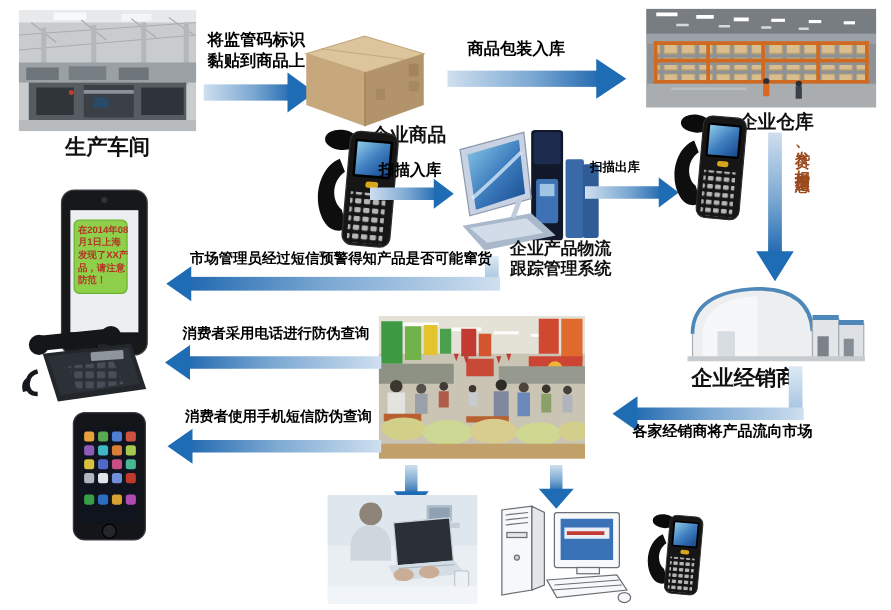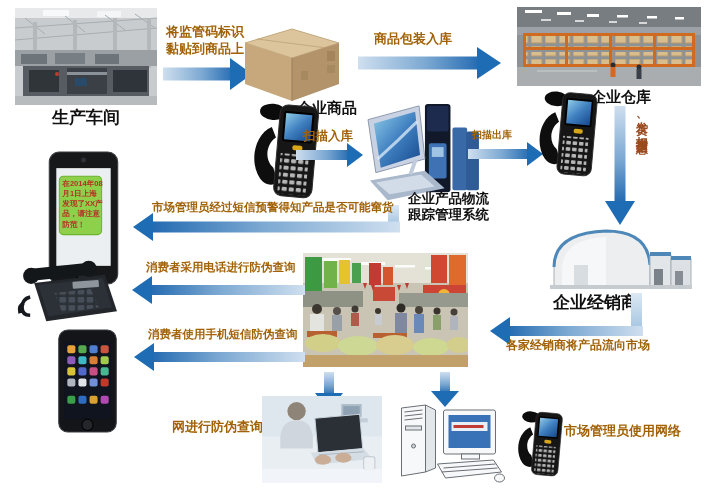--- a/index.html
+++ b/index.html
@@ -2,21 +2,21 @@
 <html><head>
 <meta charset="utf-8">
 <style>
   html,body{margin:0;padding:0;background:#fff;}
   .canvas{position:relative;width:713px;height:488px;background:#fff;overflow:hidden;
           font-family:"Liberation Sans",sans-serif;}
   .abs{position:absolute;}
   .lbl{position:absolute;color:#111;font-weight:bold;white-space:nowrap;}
   .lbl2{position:absolute;color:#111;font-weight:bold;line-height:1.2;}
   .lbl2 span{display:block;white-space:nowrap;}
-  .ann{position:absolute;color:#a16207;font-weight:bold;white-space:nowrap;line-height:1.3;}
+  .ann{position:absolute;color:#000000;font-weight:bold;white-space:nowrap;line-height:1.3;}
   .ann span{display:block;white-space:nowrap;}
   .arrow{position:absolute;}
   .shaft{position:absolute;}
   .head{position:absolute;width:0;height:0;border-style:solid;border-color:transparent;}
   
   .shaft-r{left:0;top:50%;transform:translateY(-50%);background:linear-gradient(90deg,#cfdfef 0%,#7ba8d2 55%,#2068b0 100%);}
   .head-r{right:0;top:50%;transform:translateY(-50%);border-left-color:#1e6cb4;}
   
   .shaft-l{right:0;top:50%;transform:translateY(-50%);background:linear-gradient(90deg,#2068b0 0%,#7ba8d2 45%,#cfdfef 100%);}
   .head-l{left:0;top:50%;transform:translateY(-50%);border-right-color:#1e6cb4;}
@@ -350,21 +350,20 @@
   <div class="arrow" style="left:315px;top:372px;width:28px;height:42px">
     <div class="shaft shaft-d" style="bottom:18px;width:10px"></div>
     <div class="head head-d" style="border-left-width:14px;border-right-width:14px;border-top-width:18px"></div>
   </div>
   <div class="arrow" style="left:431px;top:372px;width:28px;height:38px">
     <div class="shaft shaft-d" style="bottom:16px;width:10px"></div>
     <div class="head head-d" style="border-left-width:14px;border-right-width:14px;border-top-width:16px"></div>
   </div>
 
   <div class="ann" style="left:172px;top:419px;font-size:13px">
-    <span>网进行防伪查询</span>
   </div>
   <svg class="abs" style="left:262px;top:396px" width="120" height="87" viewBox="0 0 118 86" preserveAspectRatio="none">
     <rect width="118" height="86" fill="#e9eef3"></rect>
     <rect width="118" height="40" fill="#dfe7ee"></rect>
     <rect x="58" y="22" width="46" height="4" fill="#c3ced8"></rect>
     <rect x="78" y="8" width="20" height="13" fill="#aebcc8"></rect>
       <rect x="80" y="10" width="16" height="9" fill="#8fa2b4"></rect>
     <circle cx="34" cy="15" r="9" fill="#8f8478"></circle>
     <path d="M18 40 Q20 24 34 24 Q48 24 50 40 L50 52 L18 52 Z" fill="#cfd6dd"></path>
     <polygon points="52,22 96,18 99,52 55,56" fill="#2b3036" stroke="#c8d2da"></polygon>
@@ -393,16 +392,15 @@
       <polygon points="46,66 102,62 110,74 54,80"></polygon>
       <line x1="52" y1="70" x2="104" y2="66"></line>
         <line x1="50" y1="74" x2="106" y2="70"></line>
       <ellipse cx="108" cy="80" rx="5" ry="4"></ellipse>
     </g>
   </svg>
   <svg class="abs" style="left:515px;top:404px" width="50" height="79" viewBox="0 0 72 96">
       <use href="#sym-scanner" xlink:href="#sym-scanner"></use>
     </svg>
   <div class="ann" style="left:564px;top:423px;font-size:13px">
-    <span>市场管理员使用网络</span>
   </div>
 
 </div>
 
 </body></html>

